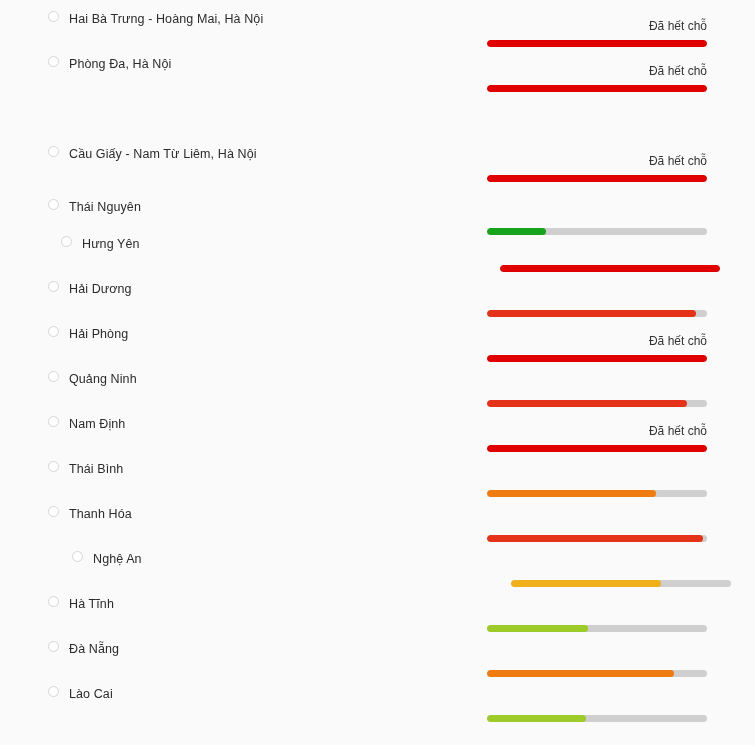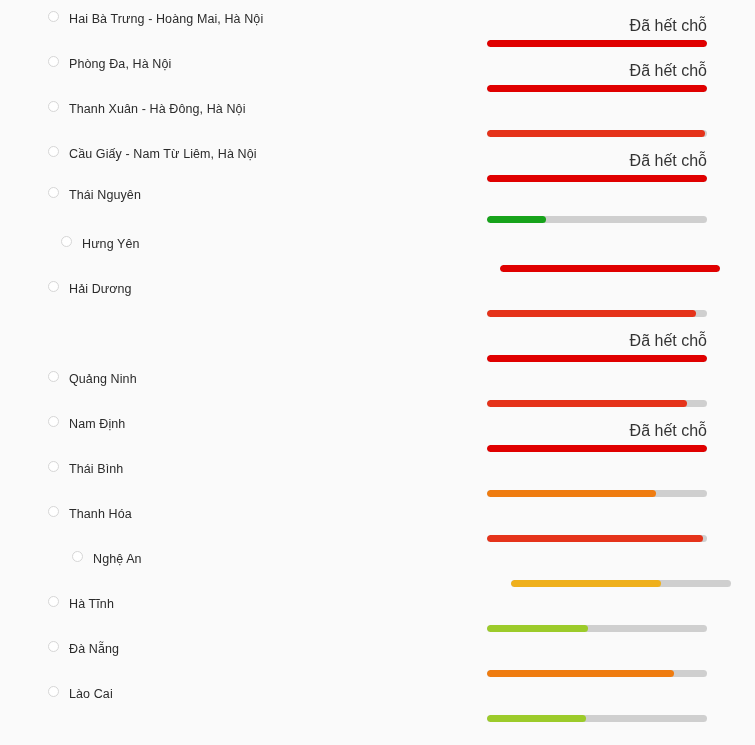--- a/index.html
+++ b/index.html
@@ -66,21 +66,21 @@
     left: 487px;
     top: 0;
     width: 220px;
     height: 45px;
   }
 
   .status-text {
     position: absolute;
     right: 0;
     top: 7px;
-    font-size: 16px;
+    font-size: 12px;
     line-height: 14px;
     color: #333333;
     white-space: nowrap;
   }
 
   .progress-track {
     position: absolute;
     left: 0;
     top: 28px;
     width: 220px;
@@ -119,44 +119,33 @@
         <span class="radio-control"></span>
         <span class="location-label">Phòng Đa, Hà Nội</span>
       </div>
       <div class="row-right">
         <div class="status-text">Đã hết chỗ</div>
         <div class="progress-track">
           <div class="progress-fill" style="width: 100%; background: rgb(224, 0, 0);"></div>
         </div>
       </div>
     </div>
-    <div class="location-row" style="top: 102px;">
-      <div class="row-left">
-        <span class="radio-control"></span>
-        <span class="location-label">Thanh Xuân - Hà Đông, Hà Nội</span>
-      </div>
-      <div class="row-right">
-        <div class="progress-track">
-          <div class="progress-fill" style="width: 99%; background: rgb(229, 51, 26);"></div>
-        </div>
-      </div>
-    </div>
     <div class="location-row" style="top: 147px; text-decoration: underline;">
       <div class="row-left">
         <span class="radio-control"></span>
         <span class="location-label">Cầu Giấy - Nam Từ Liêm, Hà Nội</span>
       </div>
       <div class="row-right">
         <div class="status-text">Đã hết chỗ</div>
         <div class="progress-track">
           <div class="progress-fill" style="width: 100%; background: rgb(224, 0, 0);"></div>
         </div>
       </div>
     </div>
-    <div class="location-row" style="top: 188px;">
+    <div class="location-row" style="top: 200px;">
       <div class="row-left">
         <span class="radio-control"></span>
         <span class="location-label">Thái Nguyên</span>
       </div>
       <div class="row-right">
         <div class="progress-track">
           <div class="progress-fill" style="width: 27%; background: rgb(23, 163, 27);"></div>
         </div>
       </div>
     </div>
@@ -176,20 +165,24 @@
         <span class="radio-control"></span>
         <span class="location-label">Hải Dương</span>
       </div>
       <div class="row-right">
         <div class="progress-track">
           <div class="progress-fill" style="width: 95%; background: rgb(229, 51, 26);"></div>
         </div>
       </div>
     </div>
     <div class="location-row" style="top: 327px;">
+      <div class="row-left">
+        <span class="radio-control"></span>
+        <span class="location-label">Hải Phòng</span>
+      </div>
       <div class="row-right">
         <div class="status-text">Đã hết chỗ</div>
         <div class="progress-track">
           <div class="progress-fill" style="width: 100%; background: rgb(224, 0, 0);"></div>
         </div>
       </div>
     </div>
     <div class="location-row" style="top: 372px;">
       <div class="row-left">
         <span class="radio-control"></span>

